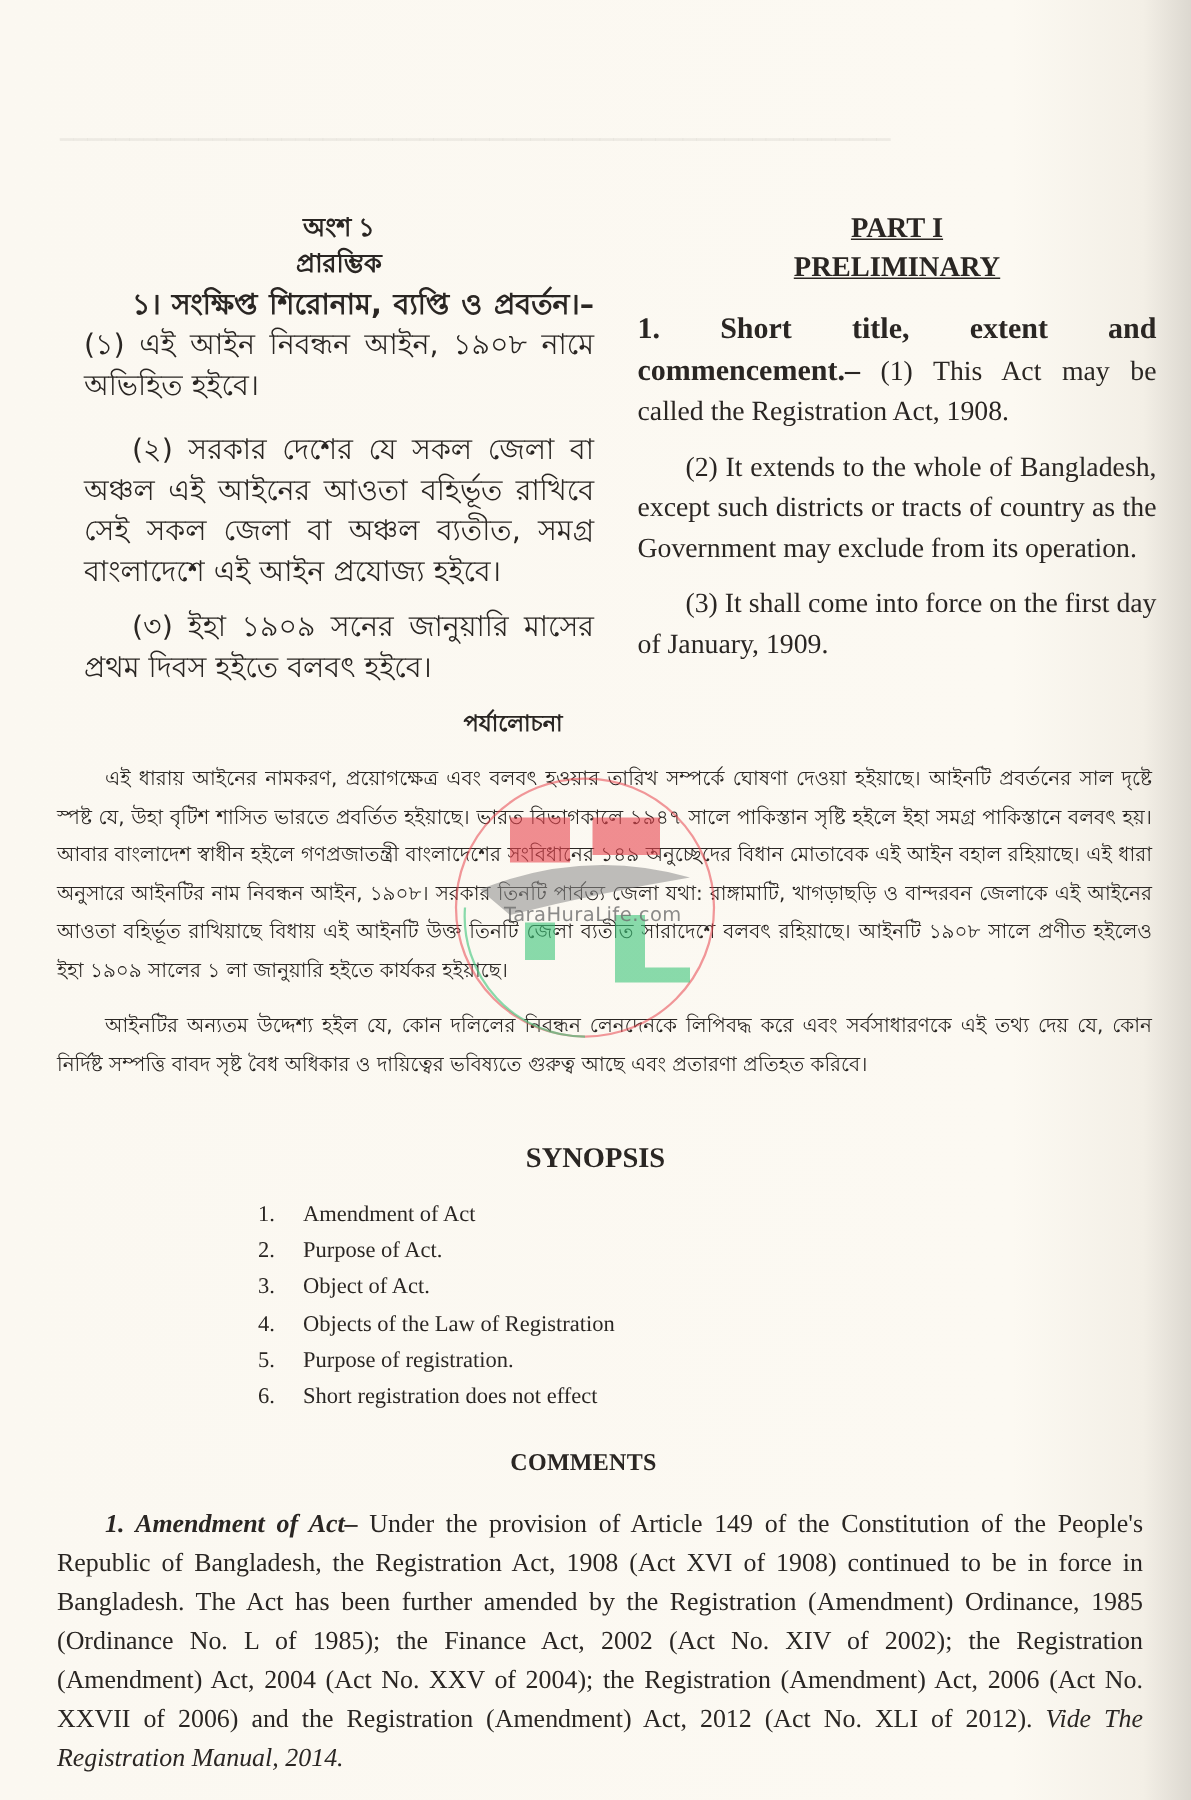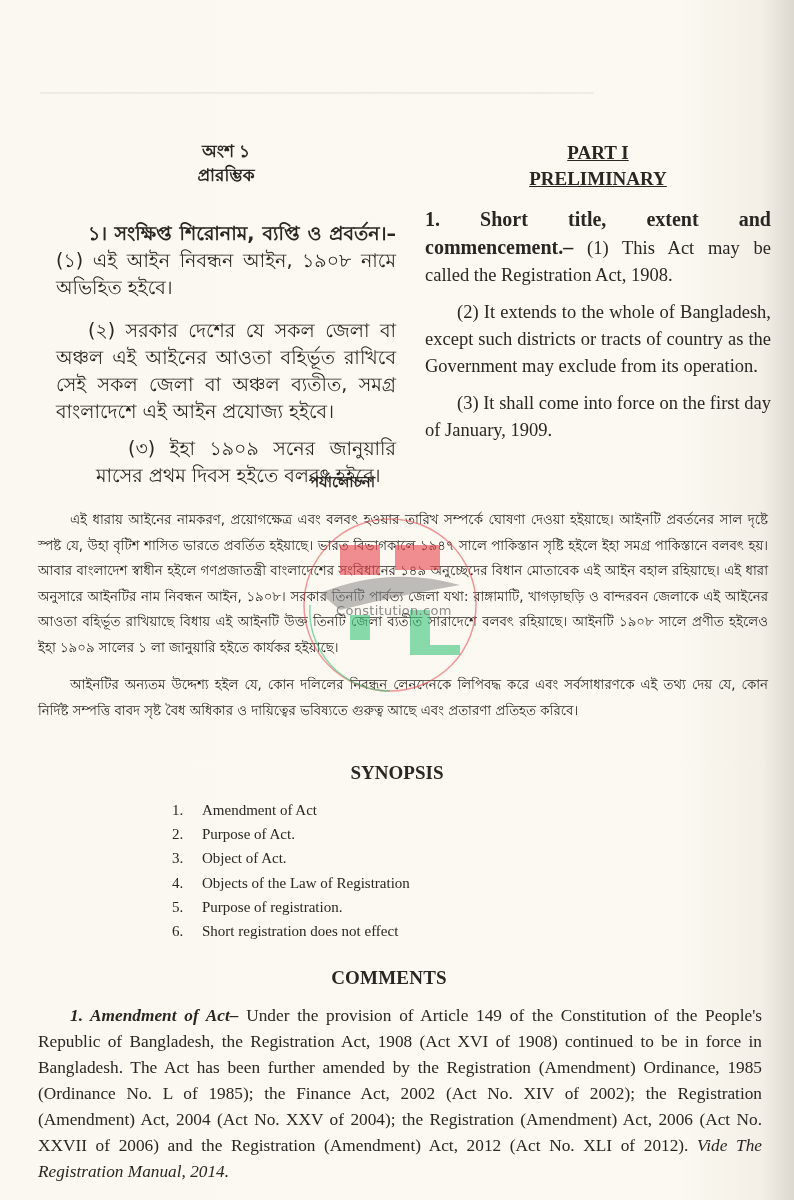--- a/index.html
+++ b/index.html
@@ -48,21 +48,21 @@
     position: absolute; top: 762px; left: 0; width: 794px; text-align: center;
     font-weight: bold; font-size: 19px;
   }
   .synopsis-list { position: absolute; left: 172px; top: 798px; margin: 0; padding: 0; list-style: none; }
   .synopsis-list li {
     font-size: 15px; line-height: 24.2px; display: flex;
   }
   .synopsis-list .num { width: 30px; }
   .comments-title {
     position: absolute; top: 967px; left: 0; width: 778px; text-align: center;
-    font-weight: bold; font-size: 19px; letter-spacing: 0.2px;
+    font-weight: bold; font-size: 16px; letter-spacing: 0.2px;
   }
   .comment {
     position: absolute; left: 38px; top: 1003px; width: 724px;
     font-size: 17.3px; line-height: 26px; text-align: justify; margin: 0;
     font-family: "Liberation Sans Narrow", "Liberation Serif", serif;
   }
   .comment .lead { font-style: italic; font-weight: bold; }
   .comment .vide { font-style: italic; }
   .watermark {
     position: absolute; left: 300px; top: 515px; width: 180px; height: 180px;
@@ -75,28 +75,28 @@
 </style>
 </head>
 <body>
 
 <div class="page">
 
   <div class="bleed" style="left:40px; top:92px; font-size:12px;">▔▔▔▔▔▔▔▔▔▔▔▔▔▔▔▔▔▔▔▔▔▔▔▔▔▔▔▔▔▔▔▔▔▔▔▔▔▔▔▔▔▔▔▔▔▔▔▔▔▔▔▔▔▔▔▔▔▔▔▔</div>
 
   <div class="col col-left">
     <div class="heading-bn">অংশ ১</div>
-    <div class="heading-bn" style="margin-bottom:32px;">প্রারম্ভিক</div>
+    <div class="heading-bn" style="margin-bottom:2px;">প্রারম্ভিক</div>
     <p class="bn-para indent">
       <span class="sec-title-bn">১।</span>
       <span class="sec-title-bn">সংক্ষিপ্ত শিরোনাম, ব্যপ্তি ও প্রবর্তন।–</span>
       <span>(১) এই আইন নিবন্ধন আইন, ১৯০৮ নামে অভিহিত হইবে।</span>
     </p>
     <p class="bn-para indent" style="margin-top:16px;">(২) সরকার দেশের যে সকল জেলা বা অঞ্চল এই আইনের আওতা বহির্ভূত রাখিবে সেই সকল জেলা বা অঞ্চল ব্যতীত, সমগ্র বাংলাদেশে এই আইন প্রযোজ্য হইবে।</p>
-    <p class="bn-para indent" style="margin-top:10px;margin-left:40px;">(৩) ইহা ১৯০৯ সনের জানুয়ারি মাসের প্রথম দিবস হইতে বলবৎ হইবে।</p>
+    <p class="bn-para indent" style="margin-top:10px;">(৩) ইহা ১৯০৯ সনের জানুয়ারি মাসের প্রথম দিবস হইতে বলবৎ হইবে।</p>
   </div>
 
   <div class="col col-right">
     <div class="heading-en">PART I</div>
     <div class="heading-en" style="margin-bottom:14px;">PRELIMINARY</div>
     <p class="en-para" style="text-align-last:left;">
       <span class="en-title">1. Short title, extent and commencement.–</span>
       <span>(1) This Act may be called the Registration Act, 1908.</span>
     </p>
     <p class="en-para indent" style="margin-top:10px;">(2) It extends to the whole of Bangladesh, except such districts or tracts of country as the Government may exclude from its operation.</p>
@@ -109,21 +109,21 @@
     <p class="bn-para indent" style="margin-top:12px;">আইনটির অন্যতম উদ্দেশ্য হইল যে, কোন দলিলের নিবন্ধন লেনদেনকে লিপিবদ্ধ করে এবং সর্বসাধারণকে এই তথ্য দেয় যে, কোন নির্দিষ্ট সম্পত্তি বাবদ সৃষ্ট বৈধ অধিকার ও দায়িত্বের ভবিষ্যতে গুরুত্ব আছে এবং প্রতারণা প্রতিহত করিবে।</p>
   </div>
 
   <svg class="watermark" viewBox="0 0 180 180">
     <circle cx="90" cy="90" r="86" fill="none" stroke="#e8454f" stroke-opacity="0.55" stroke-width="1.5"></circle>
     <path d="M 10 90 A 80 80 0 0 0 90 176" fill="none" stroke="#3cc47a" stroke-opacity="0.6" stroke-width="1.5"></path>
     <path d="M 40 30 L 80 30 L 80 60 L 40 60 Z M 95 30 L 140 30 L 140 55 L 95 55 Z" fill="#e8454f" fill-opacity="0.6"></path>
     <path d="M 20 78 Q 90 50 160 70 Q 100 80 40 95 Z" fill="#8a8a8a" fill-opacity="0.55"></path>
     <path d="M 50 100 L 70 100 L 70 125 L 50 125 Z M 110 95 L 130 95 L 130 130 L 160 130 L 160 140 L 110 140 Z" fill="#3cc47a" fill-opacity="0.6"></path>
   </svg>
-  <div class="wm-text">Constitution.com</div>
+  <div class="wm-text">TaraHuraLife.com</div>
 
   <div class="synopsis-title">SYNOPSIS</div>
   <ul class="synopsis-list">
     <li>
         <span class="num">1.</span>
         <span>Amendment of Act</span>
       </li>
     <li>
         <span class="num">2.</span>
         <span>Purpose of Act.</span>

